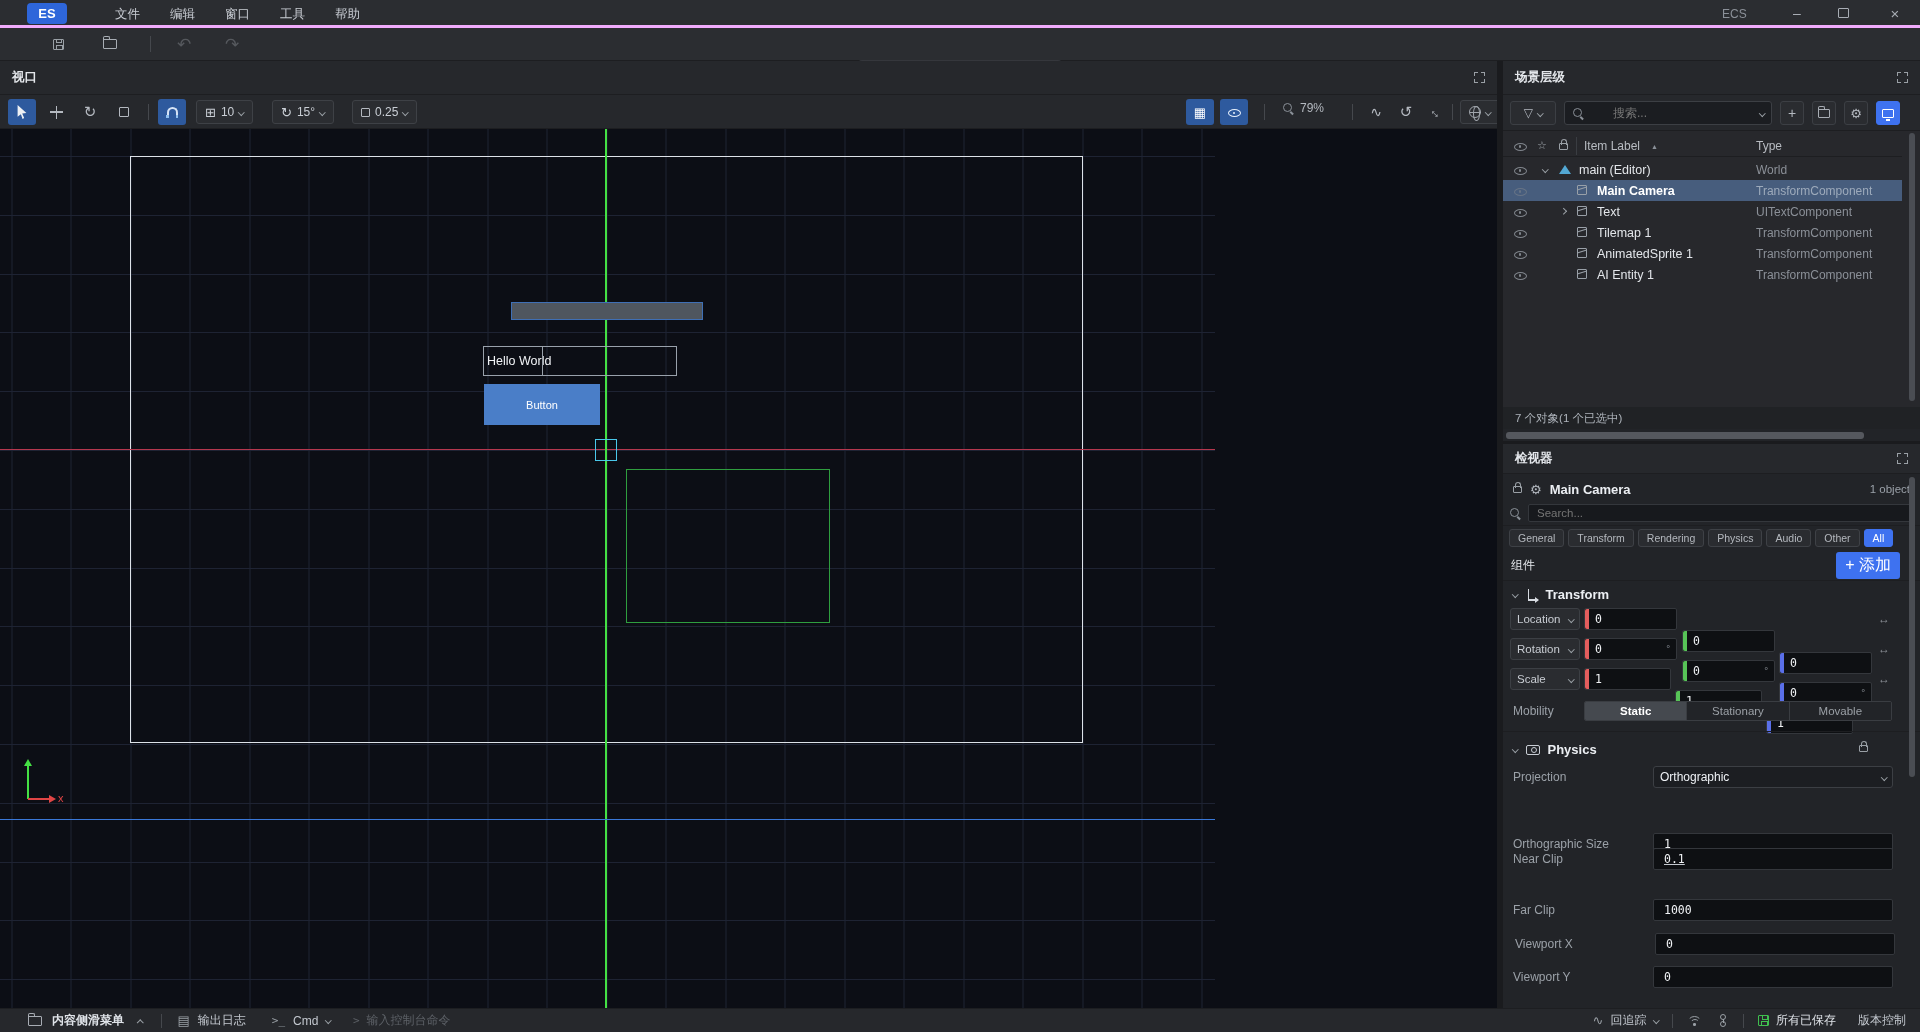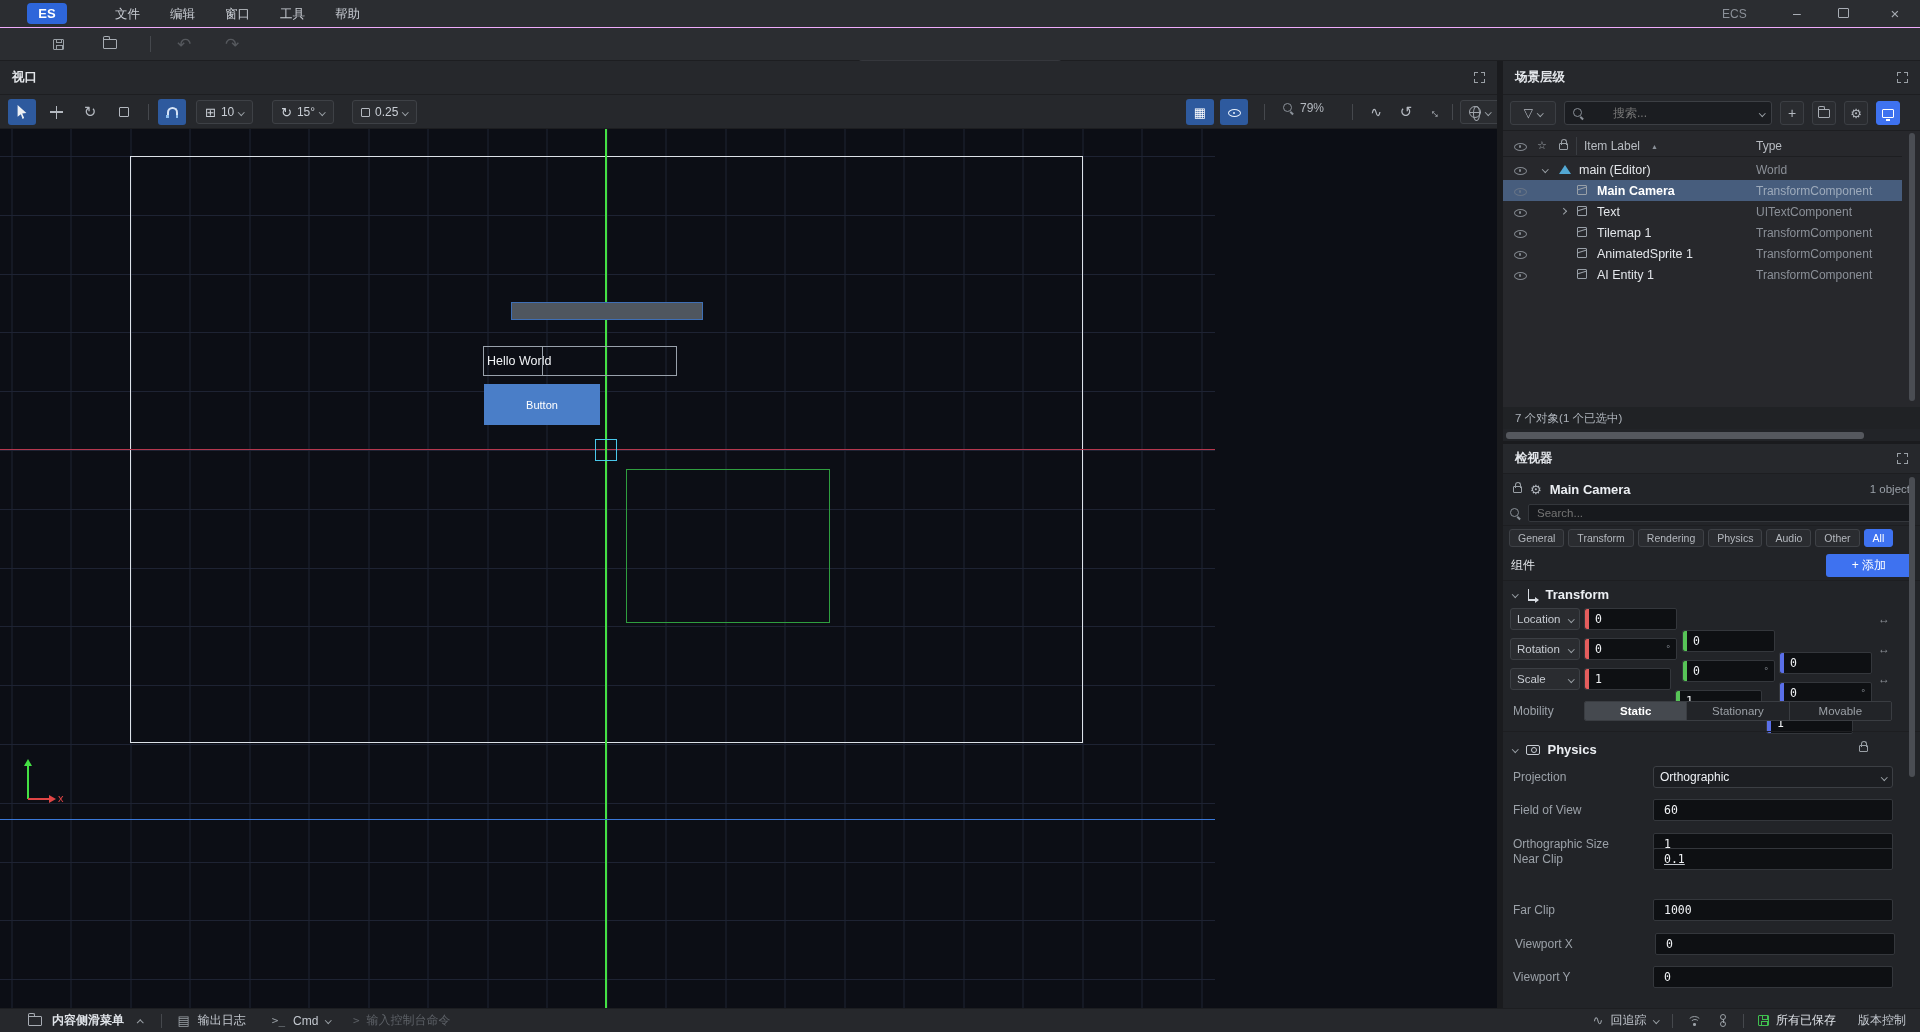--- a/index.html
+++ b/index.html
@@ -72,21 +72,21 @@
   .floppy.gray{border-color:#9aa0a6;}
   .floppy.gray::before{border-color:#9aa0a6;}
   .floppy.gray::after{border-color:#9aa0a6;}
   .axisicon{position:relative;display:inline-block;width:12px;height:12px;}
   .axisicon::before{content:"";position:absolute;left:2px;top:0;width:1.5px;height:11px;background:#d7dbe1;}
   .axisicon::after{content:"";position:absolute;left:2px;bottom:0;width:10px;height:1.5px;background:#d7dbe1;}
   .axisicon i{position:absolute;right:-1px;bottom:-2px;width:0;height:0;border-left:4px solid #d7dbe1;border-top:3px solid transparent;border-bottom:3px solid transparent;}
   .rot45{display:inline-block;transform:rotate(45deg);}
 
   
-  #titlebar{left:0;top:0;width:1920px;height:28px;background:#2b2d31;border-bottom:1px solid #f0abfc;}
+  #titlebar{left:0;top:0;width:1920px;height:28px;background:#2b2d31;border-bottom:3px solid #f0abfc;}
   .eslogo{left:27px;top:3px;width:40px;height:21px;background:#2e66da;border-radius:4px;color:#fff;
           font-weight:bold;font-size:13px;display:flex;align-items:center;justify-content:center;}
   .menu-item{padding:0 15px;height:28px;display:inline-flex;align-items:center;color:#c9cdd4;font-size:12.5px;cursor:default;}
   #toolbar{left:0;top:28px;width:1920px;height:33px;background:#2b2d31;border-bottom:1px solid #1d1e21;}
   .tbtn{display:inline-flex;align-items:center;justify-content:center;width:28px;height:26px;border-radius:3px;}
   .vsep{width:1px;height:16px;background:#45484d;}
   .playgroup{left:858px;top:32px;width:204px;height:26px;background:#35373c;border-radius:4px;
              display:flex;align-items:center;justify-content:space-evenly;}
 
   
@@ -391,21 +391,21 @@
       <span class="tabchip">Transform</span>
       <span class="tabchip">Rendering</span>
       <span class="tabchip">Physics</span>
       <span class="tabchip">Audio</span>
       <span class="tabchip">Other</span>
       <span class="tabchip active">All</span>
     </div>
 
     <div class="abs row" style="left:0;top:108px;width:417px;height:26px;padding:0 8px;">
       <span style="color:#e4e7eb;font-size:12px;">组件</span>
-      <span style="margin-left:auto;background:#3e72f0;color:#fff;border-radius:3px;padding:3px 26px;font-size:12px;">+ 添加</span>
+      <span style="margin-left:auto;margin-right:12px;background:#3e72f0;color:#fff;border-radius:3px;padding:3px 9px;font-size:16px;">+ 添加</span>
     </div>
     <div class="abs" style="left:0;top:136px;width:417px;height:1px;background:#1d1e21;"></div>
 
     <div class="abs secthdr" style="left:10px;top:143px;">
       <span class="chev sm"></span>
       <span class="axisicon">
           <i></i>
         </span>
       <span>Transform</span>
     </div>
@@ -489,26 +489,20 @@
       <span class="cam"></span>
       <span>Physics</span>
     </div>
 
     <div class="abs" style="left:0;top:322px;width:417px;height:22px;">
       <span class="proplabel abs" style="left:10px;top:4px;">Projection</span>
       <div class="dropbox abs" style="left:150px;width:240px;background:#1c1e22;color:#eef1f5;font-size:12px;">
         <span>Orthographic</span>
           <span class="chev sm"></span>
       </div>
-    </div>
-    <div class="abs" style="left:0;top:355px;width:417px;height:22px;">
-      <span class="proplabel abs" style="left:10px;top:4px;">Field of View</span>
-      <div class="vinput mono abs" style="left:150px;width:240px;">
-          <span>60</span>
-        </div>
     </div>
     <div class="abs" style="left:0;top:389px;width:417px;height:22px;">
       <span class="proplabel abs" style="left:10px;top:4px;">Orthographic Size</span>
       <div class="vinput mono abs" style="left:150px;width:240px;">
           <span>1</span>
         </div>
     </div>
     <div class="abs" style="left:0;top:404px;width:417px;height:22px;text-decoration:underline;">
       <span class="proplabel abs" style="left:10px;top:4px;">Near Clip</span>
       <div class="vinput mono abs" style="left:150px;width:240px;">

